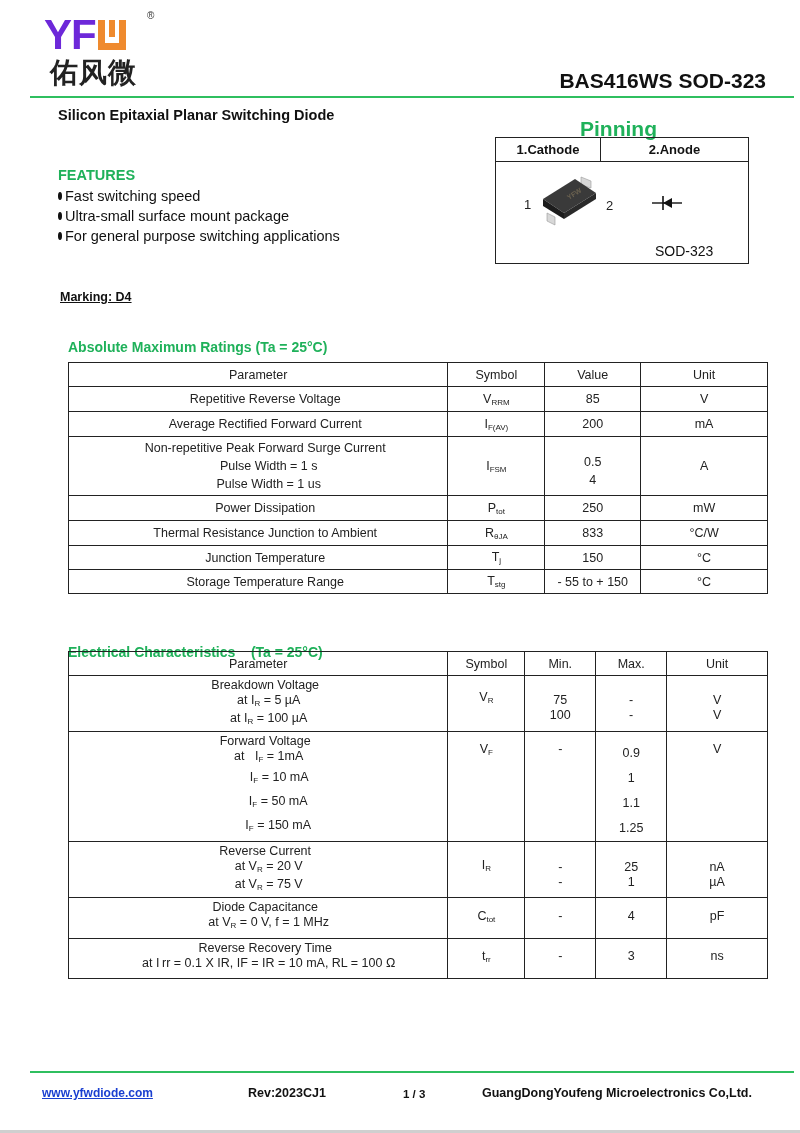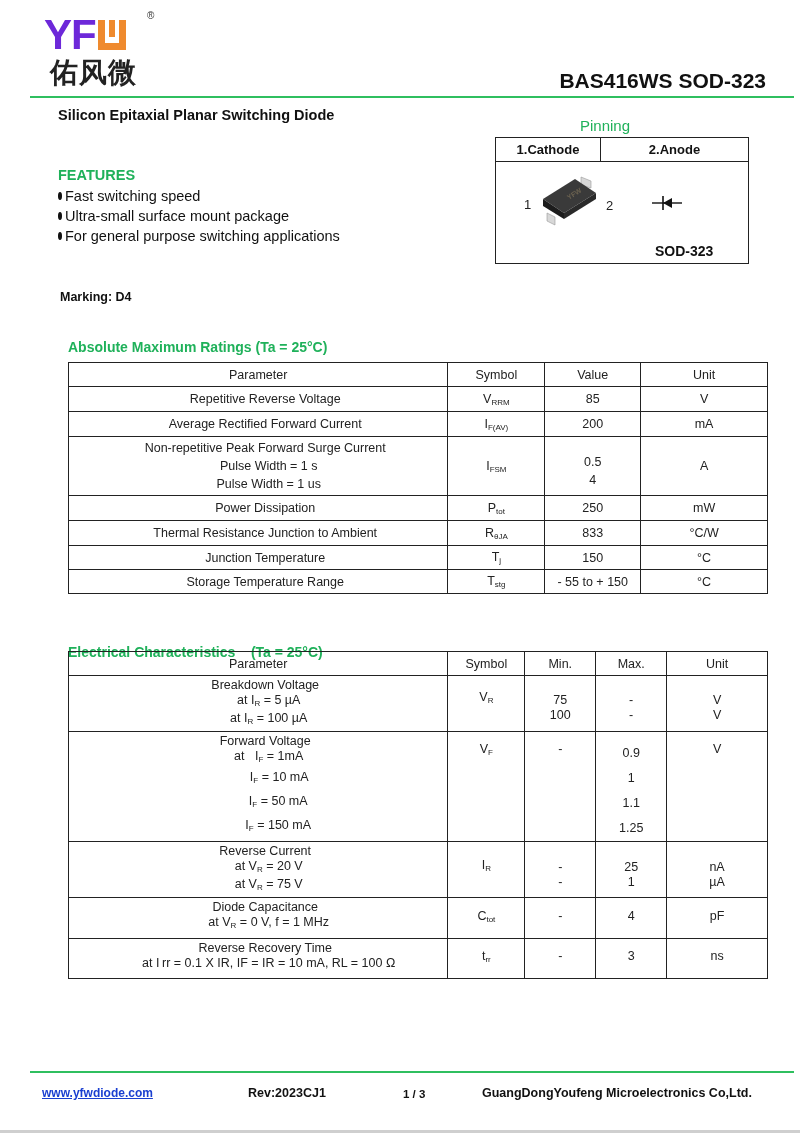--- a/index.html
+++ b/index.html
@@ -18,33 +18,33 @@
 
   .part-title { right: 34px; top: 69px; font-size: 21px; font-weight: bold; color: #111; }
   .green-rule { left: 30px; width: 764px; height: 2px; background: #2fbf5f; }
 
   .subtitle { left: 58px; top: 107px; font-size: 14.5px; font-weight: bold; }
 
   .features-h { left: 58px; top: 167px; font-size: 14.5px; font-weight: bold; color: #1fb15a; }
   .feature { left: 58px; font-size: 14.5px; color: #111; }
   .feature .dia { display: inline-block; width: 4px; height: 8px; background: #111; border-radius: 50%; margin-right: 3px; vertical-align: 1px; }
 
-  .marking { left: 60px; top: 290px; font-size: 12.5px; font-weight: bold; }
-
-  
-  .pin-title { left: 580px; top: 117px; font-size: 15px; font-weight: normal; color: #1fb15a; }
+  .marking { left: 60px; top: 290px; font-size: 12.5px; font-weight: bold; text-decoration: underline; }
+
+  
+  .pin-title { left: 580px; top: 117px; font-size: 21px; font-weight: bold; color: #1fb15a; }
   .pin-box { left: 495px; top: 137px; width: 254px; height: 127px; border: 1.5px solid #222; }
   .pin-head { position: absolute; left: 0; top: 0; width: 100%; height: 24px; border-bottom: 1.5px solid #222; display: flex; }
   .pin-head div { font-size: 13px; font-weight: bold; display: flex; align-items: center; justify-content: center; }
   .pin-head .c1 { width: 105px; border-right: 1.5px solid #222; }
   .pin-head .c2 { flex: 1; }
   .pin-num { font-size: 13px; color: #222; }
   .chip { left: 541px; top: 175px; }
   .sym { left: 652px; top: 194px; }
-  .pkg { left: 655px; top: 243px; font-size: 14px; font-weight: bold; }
+  .pkg { left: 655px; top: 243px; font-size: 14px; font-weight: normal; }
 
   
   .sec-h { left: 68px; font-size: 14px; font-weight: bold; color: #1fb15a; }
 
   
   table { position: absolute; border-collapse: collapse; font-size: 12.5px; color: #222; }
   td, th { border: 1.5px solid #222; font-weight: normal; }
   th { height: 24px; text-align: center; margin-top: 24px; }
   td.p { padding-left: 14px; text-align: center; }
   td.c { text-align: center; }

